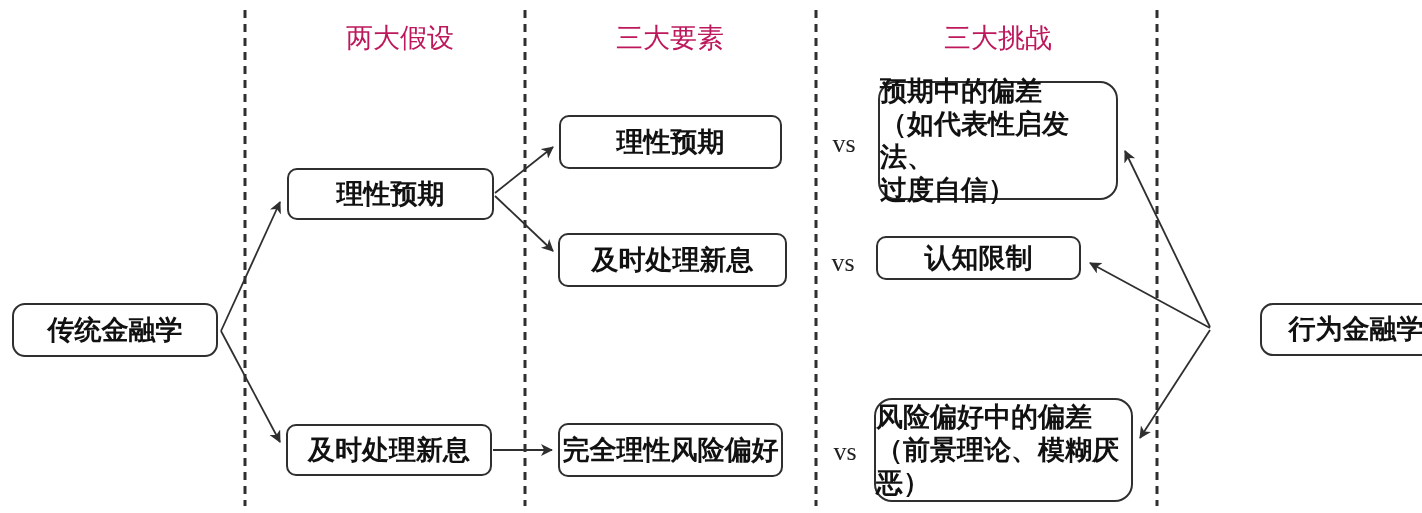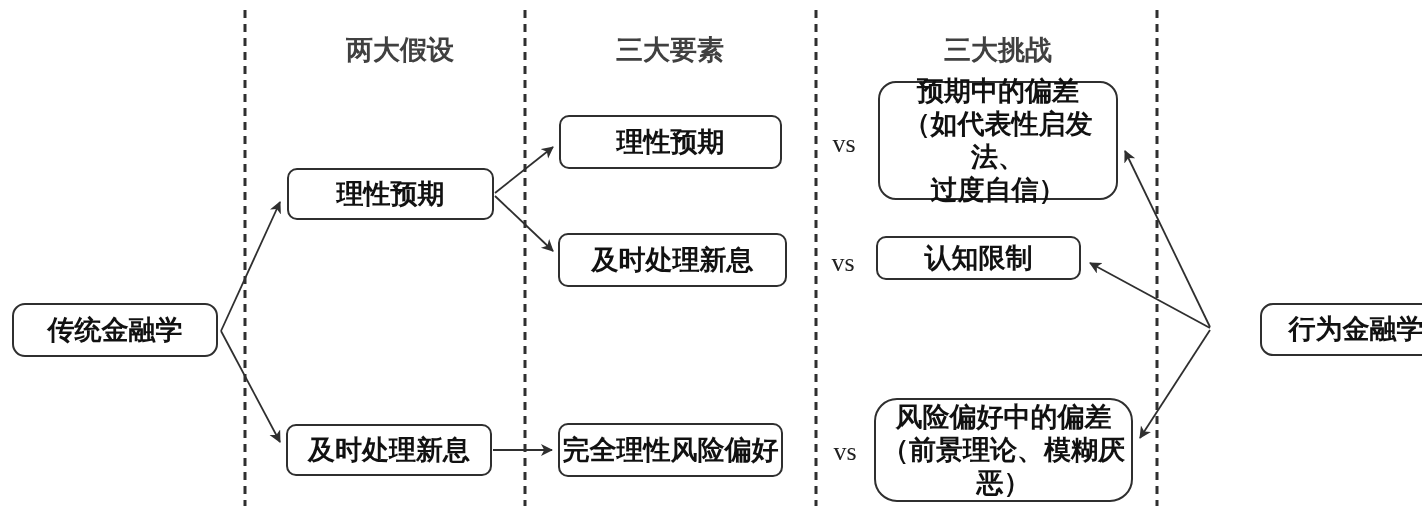--- a/index.html
+++ b/index.html
@@ -21,58 +21,57 @@
     top: 0;
   }
   .node {
     position: absolute;
     box-sizing: border-box;
     border: 2.5px solid #2f2f2f;
     background: #ffffff;
     display: flex;
     align-items: center;
     justify-content: center;
-    text-align: center;
+    text-align: left;
     color: #111111;
     font-weight: bold;
     font-size: 27px;
     line-height: 33px;
     white-space: pre-line;
     border-radius: 10px;
   }
   .node.big-radius { border-radius: 18px; }
   .node.mid-radius { border-radius: 13px; }
   .col-header {
     position: absolute;
     transform: translateX(-50%);
-    color: #404040;
-    font-weight: bold;
+    color: #be185d;
+    font-weight: normal;
     font-size: 27px;
     white-space: nowrap;
-    margin-top: 12px;
   }
   .vs-label {
     position: absolute;
     transform: translate(-50%, -50%);
     font-family: Liberation Serif, serif;
     font-size: 26px;
     color: #222222;
     white-space: nowrap;
   }
 
   
   #n-traditional  { left: 12px;   top: 303px; width: 206px; height: 54px; }
   #n-assume-re    { left: 287px;  top: 168px; width: 207px; height: 52px; }
   #n-assume-util  { left: 286px;  top: 424px; width: 206px; height: 52px; }
   #n-elem-re      { left: 559px;  top: 115px; width: 223px; height: 54px; }
   #n-elem-info    { left: 558px;  top: 233px; width: 229px; height: 54px; }
   #n-elem-risk    { left: 558px;  top: 423px; width: 225px; height: 54px; }
   #n-chal-expect  { left: 878px;  top: 81px;  width: 240px; height: 119px; }
   #n-chal-cog     { left: 876px;  top: 236px; width: 205px; height: 44px; }
-  #n-chal-risk    { left: 874px;  top: 398px; width: 259px; height: 104px; border-radius: 23px; }
+  #n-chal-risk    { left: 874px;  top: 398px; width: 259px; height: 104px; }
   #n-behavioral   { left: 1260px; top: 303px; width: 192px; height: 53px; }
 
   #h-assumptions { left: 400px; top: 20px; }
   #h-elements    { left: 670px; top: 20px; }
   #h-challenges  { left: 998px; top: 20px; }
 
   #vs-1 { left: 844px; top: 144px; }
   #vs-2 { left: 843px; top: 263px; }
   #vs-3 { left: 845px; top: 452px; }
 </style>

